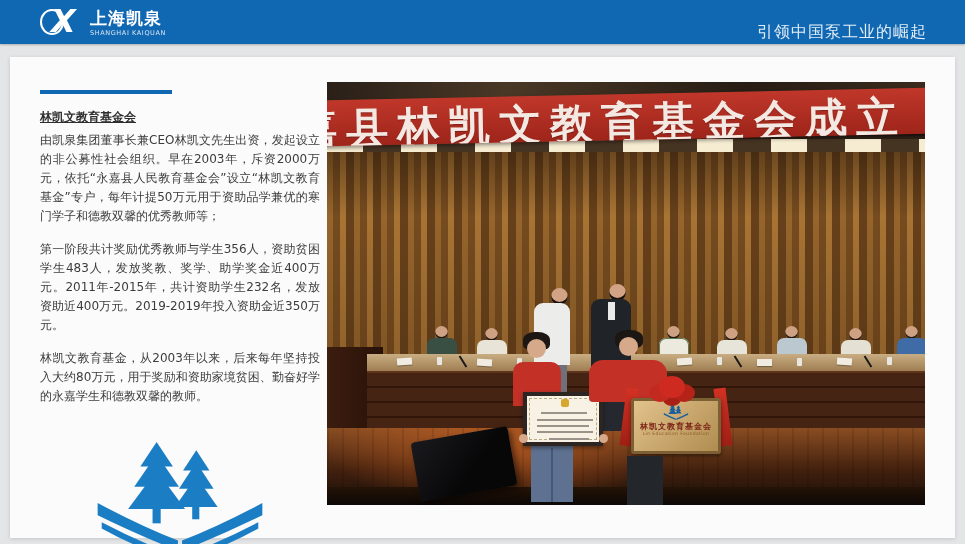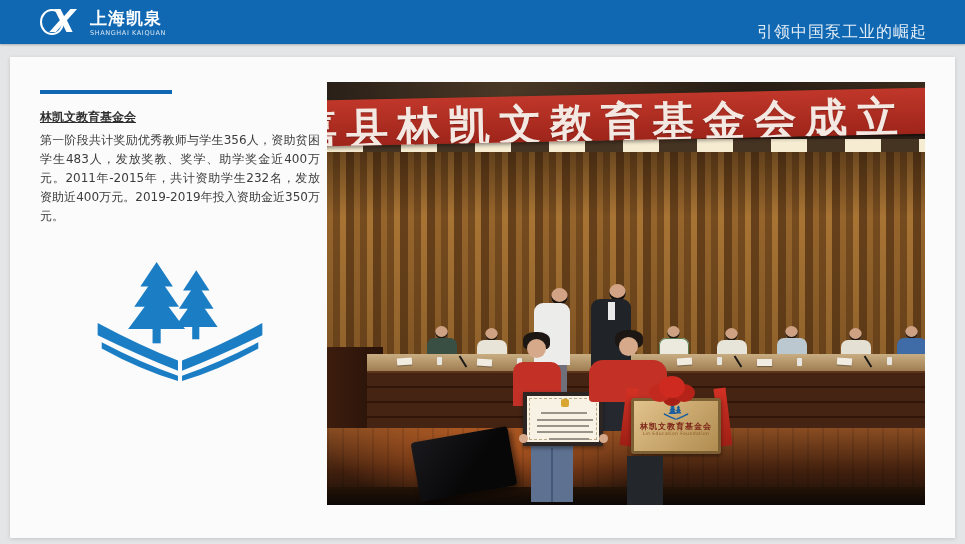--- a/index.html
+++ b/index.html
@@ -119,21 +119,23 @@
       </div>
     </div>
     <div class="tagline">引领中国泵工业的崛起</div>
   </div>
 
   <div class="card">
 
     <div class="leftcol">
       <div class="title-rule"></div>
       <div class="section-title">林凯文教育基金会</div>
+      <p class="para">由凯泉集团董事长兼CEO林凯文先生出资，发起设立的非公募性社会组织。早在2003年，斥资2000万元，依托“永嘉县人民教育基金会”设立“林凯文教育基金”专户，每年计提50万元用于资助品学兼优的寒门学子和德教双馨的优秀教师等；</p>
       <p class="para">第一阶段共计奖励优秀教师与学生356人，资助贫困学生483人，发放奖教、奖学、助学奖金近400万元。2011年-2015年，共计资助学生232名，发放资助近400万元。2019-2019年投入资助金近350万元。</p>
+      <p class="para">林凯文教育基金，从2003年以来，后来每年坚持投入大约80万元，用于奖励和资助家境贫困、勤奋好学的永嘉学生和德教双馨的教师。</p>
 
       <div class="flogo">
         <svg width="180" height="122" viewBox="0 0 170 120">
           <g fill="#1b7ec5">
 
             <polygon points="62,0 46,24 78,24"></polygon>
             <polygon points="62,12 40,44 84,44"></polygon>
             <polygon points="62,28 34,66 90,66"></polygon>
             <rect x="58" y="64" width="8" height="16"></rect>
 

